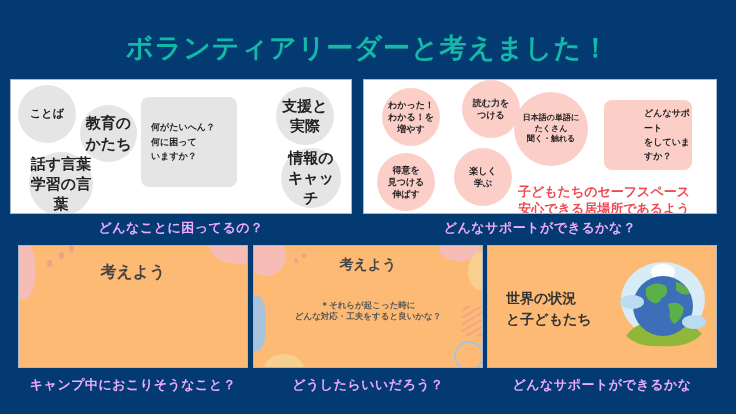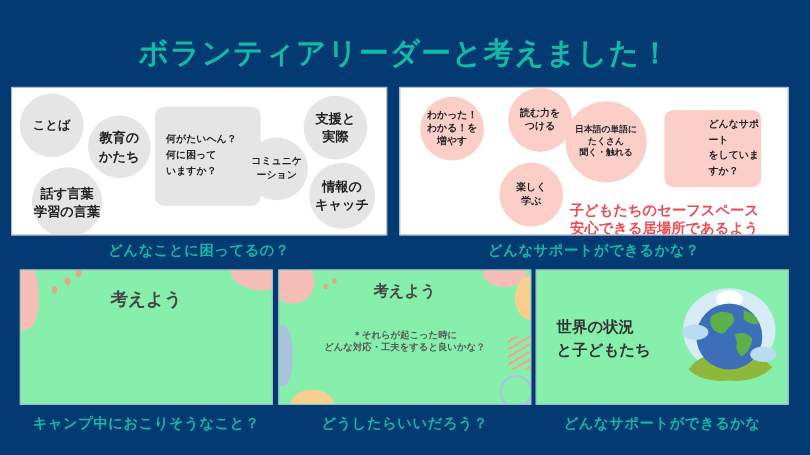--- a/index.html
+++ b/index.html
@@ -1,63 +1,64 @@
 <!DOCTYPE html>
 <html><head>
 <meta charset="utf-8">
 <style>
   * { box-sizing: border-box; margin: 0; padding: 0; }
   html, body { width: 736px; height: 414px; overflow: hidden; }
   body { background: #033a72; font-family: "DejaVu Sans", "Liberation Sans", sans-serif; position: relative; }
   .title { position: absolute; left: 0; top: 30px; width: 736px; text-align: center; color: #14b8a6; font-weight: bold; font-size: 27px; letter-spacing: 1px; }
   .panel { position: absolute; background: #fff; overflow: hidden; border: 1px solid #a9b9cc; }
-  .caption { position: absolute; color: #14b8a6; font-weight: bold; font-size: 13px; text-align: center; letter-spacing: 0.5px; }
-  .bubble { position: absolute; border-radius: 50%; display: flex; align-items: center; justify-content: center; text-align: center; font-weight: bold; color: #222; font-size: 12px; line-height: 1.35; white-space: pre-line; }
+  .caption { position: absolute; color: #f0abfc; font-weight: bold; font-size: 13px; text-align: center; letter-spacing: 0.5px; }
+  .bubble { position: absolute; border-radius: 50%; display: flex; align-items: center; justify-content: center; text-align: center; font-weight: bold; color: #222; font-size: 15px; line-height: 1.35; white-space: pre-line; }
   .orange { background: #e5e5e5; }
   .pink { background: #fbcfc8; }
   .rect { position: absolute; border-radius: 8px; display: flex; align-items: center; font-weight: bold; color: #222; font-size: 9px; line-height: 1.6; white-space: pre-line; padding-left: 10px; }
-  .paper { background: #86efac; }
+  .paper { background: #fdba74; }
   .think-title { position: absolute; left: 0; width: 100%; text-align: center; font-weight: bold; color: #444; font-size: 16px; }
   .think-sub { position: absolute; left: 0; width: 100%; text-align: center; color: #555; font-size: 9px; line-height: 1.35; white-space: pre-line; font-weight: bold; }
   .deco { position: absolute; border-radius: 50%; }
 </style>
 </head>
 <body>
 
 <div class="title">ボランティアリーダーと考えました！</div>
 
 <div class="panel" style="left:10px; top:79px; width:342px; height:135px;">
   <div class="bubble orange" style="left:7px; top:5px; width:58px; height:58px; font-size:11px;">ことば</div>
   <div class="bubble orange" style="left:69px; top:25px; width:57px; height:57px;">教育の
 かたち</div>
   <div class="bubble orange" style="left:18px; top:72px; width:64px; height:64px;">話す言葉
 学習の言葉</div>
   <div class="rect orange" style="left:130px; top:17px; width:96px; height:90px;">何がたいへん？
 何に困って
 いますか？</div>
-  <div class="bubble orange" style="left:212px; top:45px; width:57px; height:57px; font-size:9px;">コミュニケ
-ーション</div>
   <div class="bubble orange" style="left:265px; top:7px; width:58px; height:58px;">支援と
 実際</div>
   <div class="bubble orange" style="left:270px; top:68px; width:60px; height:60px;">情報の
 キャッチ</div>
 </div>
 <div class="caption" style="left:10px; top:219px; width:342px;">どんなことに困ってるの？</div>
 
 <div class="panel" style="left:363px; top:79px; width:354px; height:135px;">
   <div class="bubble pink" style="left:18px; top:8px; width:58px; height:58px; font-size:9px;">わかった！
 わかる！を
 増やす</div>
   <div class="bubble pink" style="left:98px; top:0px; width:58px; height:58px; font-size:9px;">読む力を
 つける</div>
   <div class="bubble pink" style="left:150px; top:12px; width:74px; height:74px; font-size:8px;">日本語の単語に
 たくさん
 聞く・触れる</div>
   <div class="rect pink" style="left:240px; top:20px; width:88px; height:70px;padding-left:40px;">どんなサポート
 をしていますか？</div>
+  <div class="bubble pink" style="left:13px; top:73px; width:58px; height:58px; font-size:9px;">得意を
+見つける
+伸ばす</div>
   <div class="bubble pink" style="left:90px; top:68px; width:58px; height:58px; font-size:9px;">楽しく
 学ぶ</div>
   <div style="position:absolute; left:150px; top:104px; width:180px; text-align:center; color:#ef4a52; font-weight:bold; font-size:13px; line-height:1.3; white-space:pre-line;">子どもたちのセーフスペース
 安心できる居場所であるように</div>
 </div>
 <div class="caption" style="left:363px; top:219px; width:354px;">どんなサポートができるかな？</div>
 
 <div class="panel paper" style="left:18px; top:245px; width:230px; height:123px;">
   <div class="deco" style="left:-14px; top:-6px; width:30px; height:60px; background:#f5bdb6; border-radius:40%;"></div>
   <div class="deco" style="left:28px; top:14px; width:5px; height:7px; background:#e9a387;"></div>

